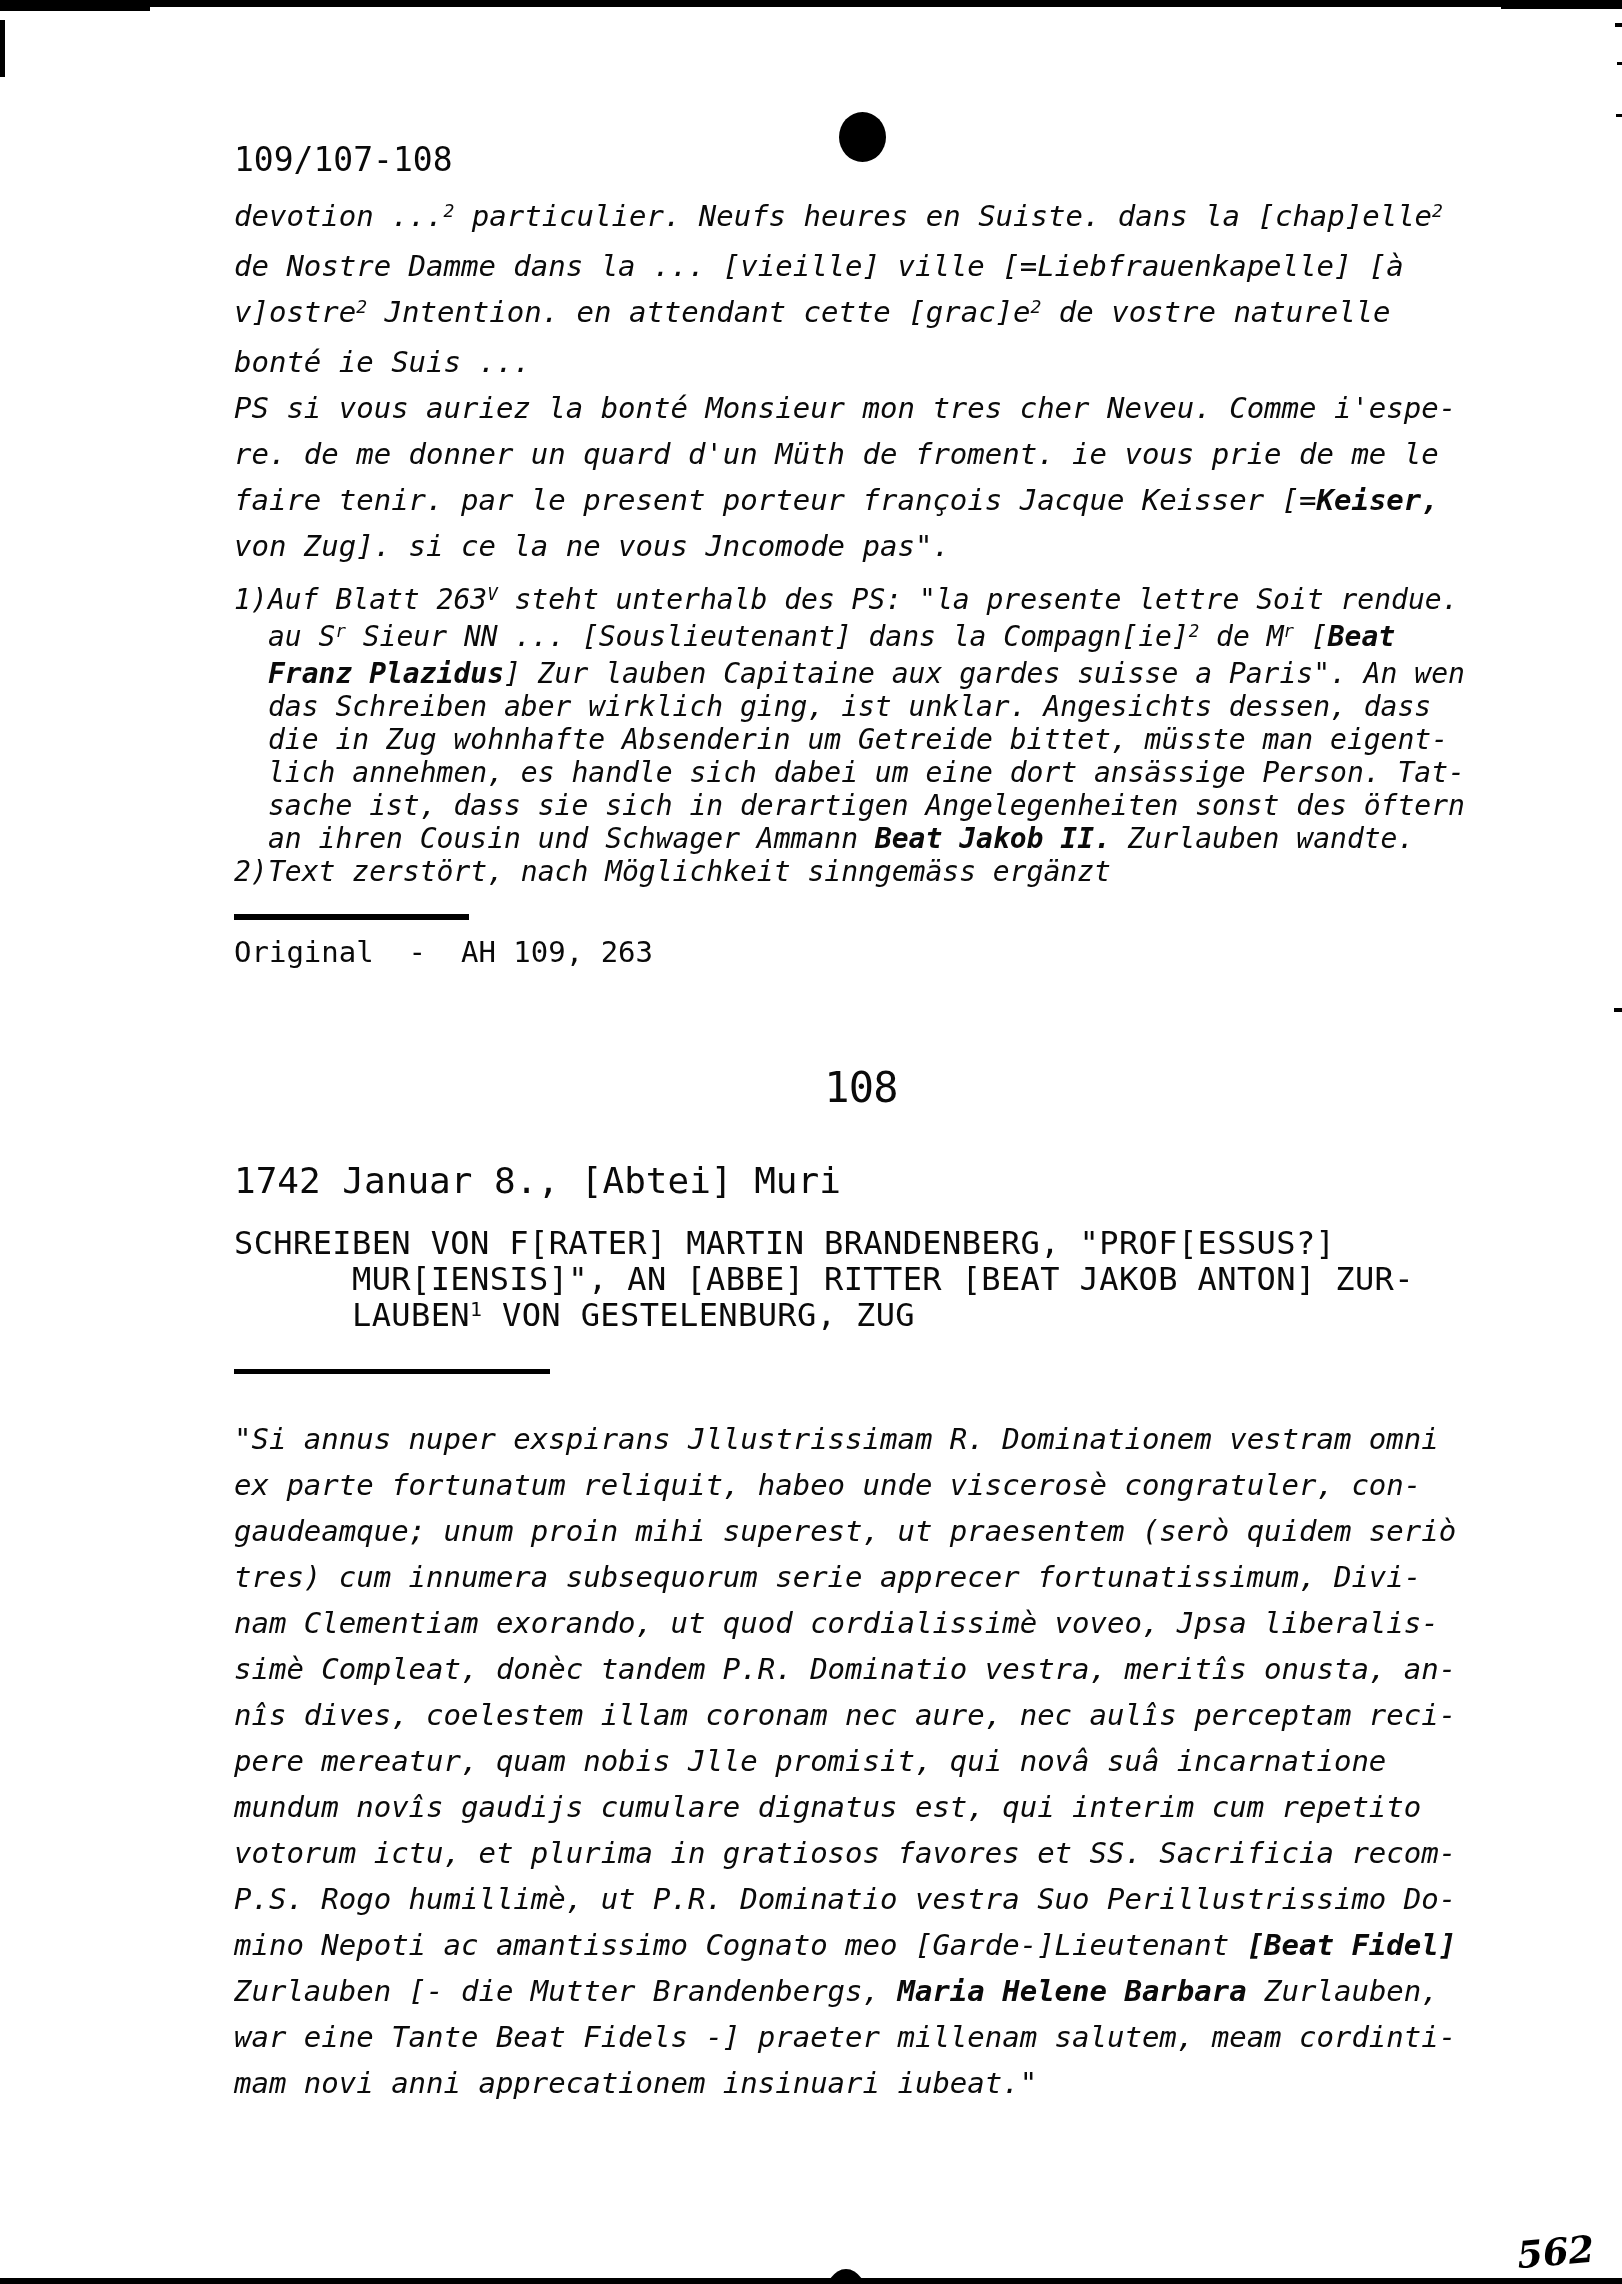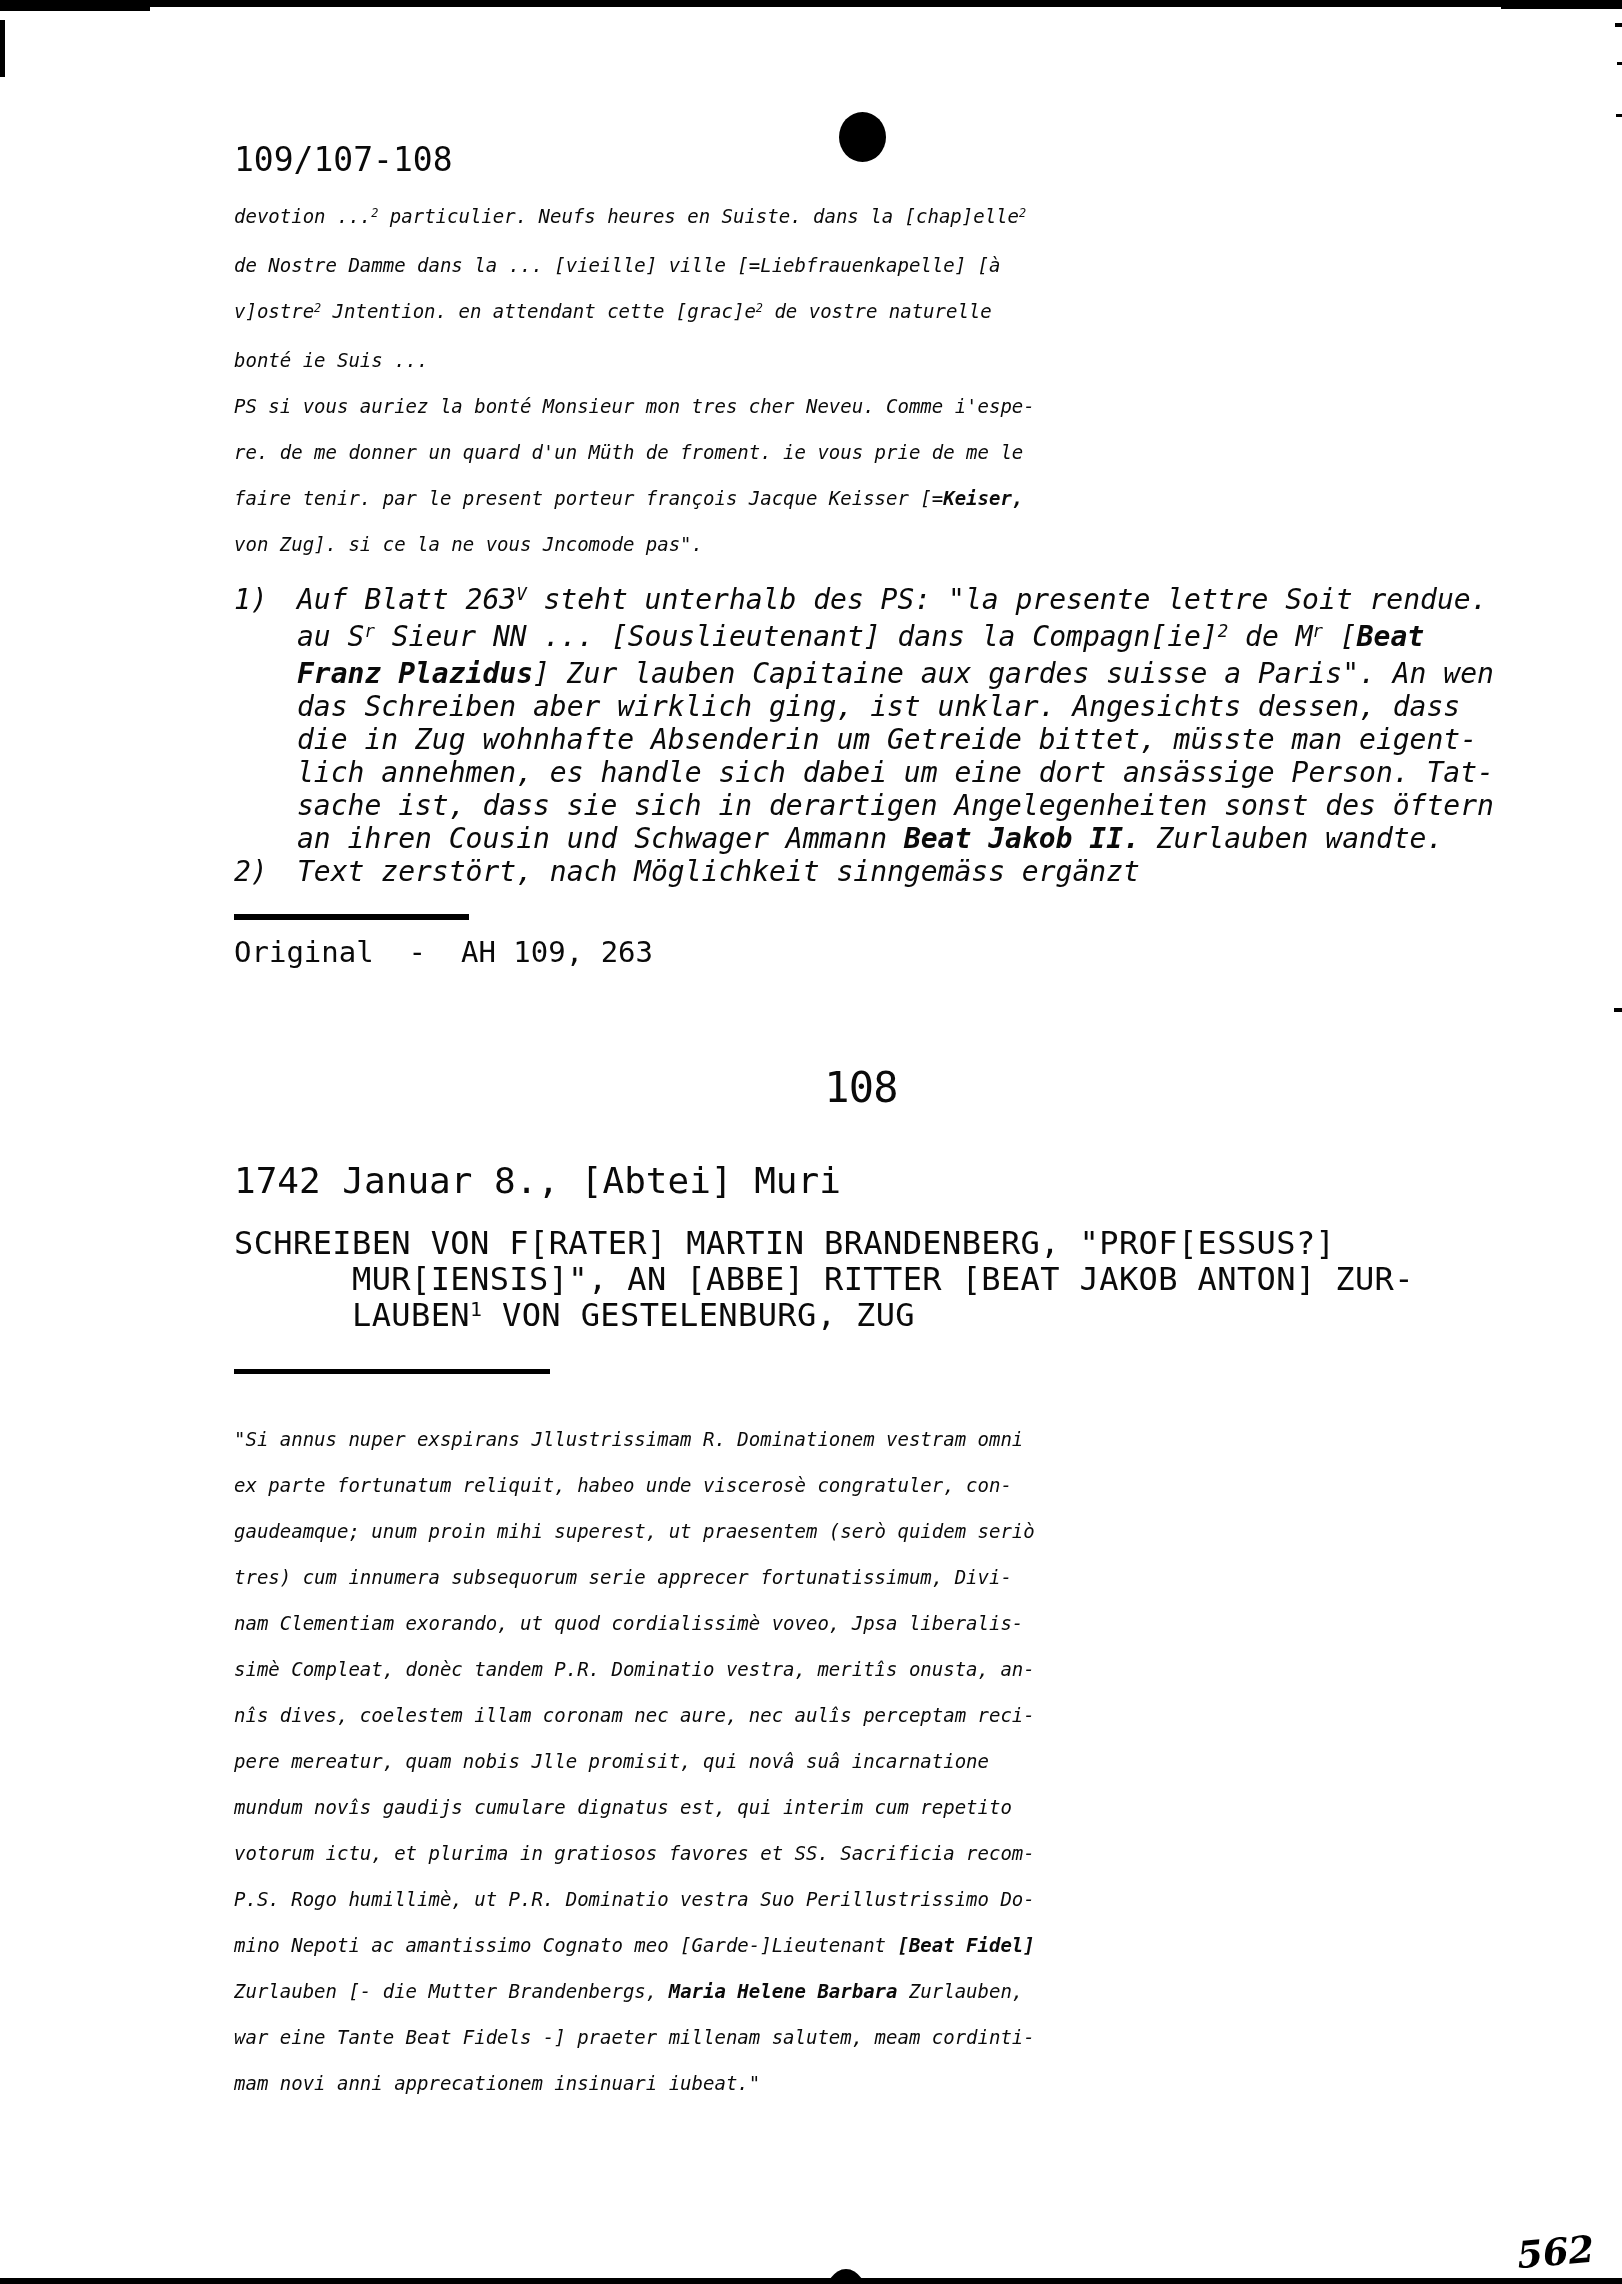--- a/index.html
+++ b/index.html
@@ -26,27 +26,27 @@
   .tick-2 { left: 1617px; top: 62px;   width: 5.7px;  height: 3.2px; }
   .tick-3 { left: 1616px; top: 114px;  width: 6.5px;  height: 3.2px; }
   .tick-4 { left: 1614px; top: 1008px; width: 9px; height: 4px; }
   
   .abs   { position: absolute; }
   .it    { font-style: italic; }
   .tline { white-space: pre; }
   .seg-b { font-weight: bold; }
   .seg-sup { font-size: 62%; position: relative; top: -0.5em; }
   .hdr   { left: 234px; top: 140px; font-size: 33px; }
-  .quote { font-size: 19px; line-height: 46px; }
+  .quote { font-size: 29px; line-height: 46px; }
   .q107  { left: 234px; top: 193px; }
   .q108  { left: 234px; top: 1416px; }
   .fns   { left: 234px; top: 583px; font-size: 28px; line-height: 33px; }
   .fn-row  { position: relative; }
   .fn-num  { position: absolute; left: 0; top: 0; }
-  .fn-body { margin-left: 63px; }
+  .fn-body { margin-left: 34px; }
   .rule  { position: absolute; background: #000; }
   .rule1 { left: 234px; top: 914px; width: 235px; height: 5.7px; }
   .rule2 { left: 234px; top: 1369px; width: 316px; height: 4.9px; }
   .src   { left: 234px; top: 935px; font-size: 29px; white-space: pre; }
   .entnum { left: 234px; top: 1063px; width: 1254px; text-align: center;
             font-size: 42px; letter-spacing: -0.8px; }
   .date  { left: 234px; top: 1160px; font-size: 36px; white-space: pre; }
   .title { left: 234px; top: 1225px; font-size: 32px; line-height: 36px; letter-spacing: 0.4px; }
   .hand  { left: 1517px; top: 2230px; font-size: 37px; font-weight: bold; font-style: italic;
            font-family: "DejaVu Serif", serif; transform: rotate(-5deg); color: #000; }

